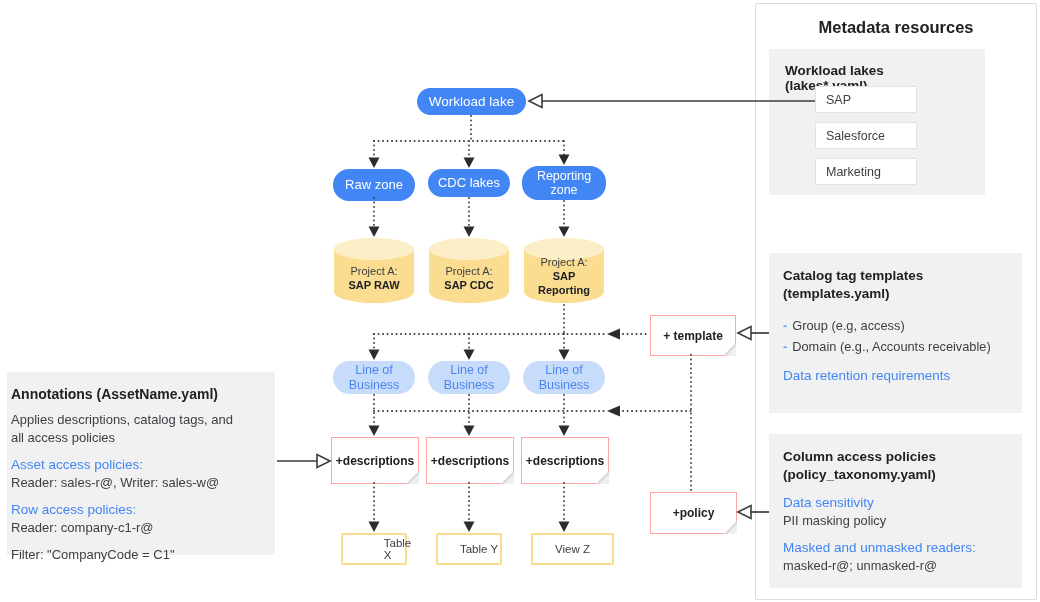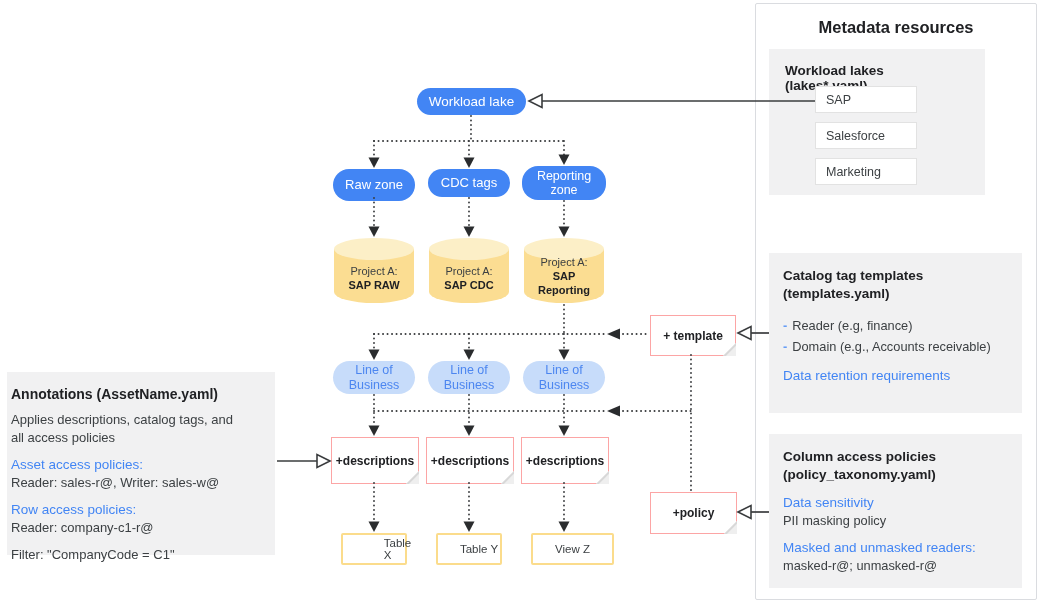--- a/index.html
+++ b/index.html
@@ -71,41 +71,41 @@
       </div>
     <div class="lake-item" style="top:109px;">
         <span>Marketing</span>
       </div>
   </div>
 
   <div class="gray-panel" style="left:769px;top:253px;width:253px;height:160px;padding:14px 14px;box-sizing:border-box;">
     <div class="panel-title" style="font-size:13.5px;line-height:1.3;margin-bottom:13px;">Catalog tag templates (templates.yaml)</div>
     <div class="cat-item">
       <span class="dash">-</span>
-      <span>Reader (e.g, finance)</span>
+      <span>Group (e.g, access)</span>
     </div>
     <div class="cat-item">
       <span class="dash">-</span>
       <span>Domain (e.g., Accounts receivable)</span>
     </div>
     <div class="blue-head" style="margin-top:11px;">Data retention requirements</div>
   </div>
 
   <div class="gray-panel" style="left:769px;top:434px;width:253px;height:154px;padding:14px 14px;box-sizing:border-box;">
     <div class="panel-title" style="font-size:13.5px;line-height:1.3;margin-bottom:12px;">Column access policies (policy_taxonomy.yaml)</div>
     <div class="blue-head" style="margin-bottom:2px;">Data sensitivity</div>
     <div class="body-text" style="font-size:12.8px;">PII masking policy</div>
     <div class="blue-head" style="margin-top:10px;margin-bottom:2px;">Masked and unmasked readers:</div>
     <div class="body-text" style="font-size:12.8px;">masked-r@; unmasked-r@</div>
   </div>
 
   <div class="pill" style="left:417px;top:88px;width:109px;height:27px;font-size:13.5px;">Workload lake</div>
 
   <div class="pill" style="left:333px;top:169px;width:82px;height:32px;">Raw zone</div>
-  <div class="pill" style="left:428px;top:169px;width:82px;height:28px;">CDC tags</div>
+  <div class="pill" style="left:428px;top:169px;width:82px;height:28px;">CDC lakes</div>
   <div class="pill" style="left:522px;top:166px;width:84px;height:34px;font-size:12.5px;padding:0 12px;box-sizing:border-box;">Reporting zone</div>
 
   <div class="cylinder" style="left:334px;top:238px;">
     <svg width="80" height="66">
       <path d="M0,11 L0,54 A40,11 0 0 0 80,54 L80,11" fill="#FBDD92"></path>
       <ellipse cx="40" cy="11" rx="40" ry="11" fill="#FCEFC7"></ellipse>
     </svg>
     <div class="cyl-text">
         <span>Project A:</span>
         <b>SAP RAW</b>

